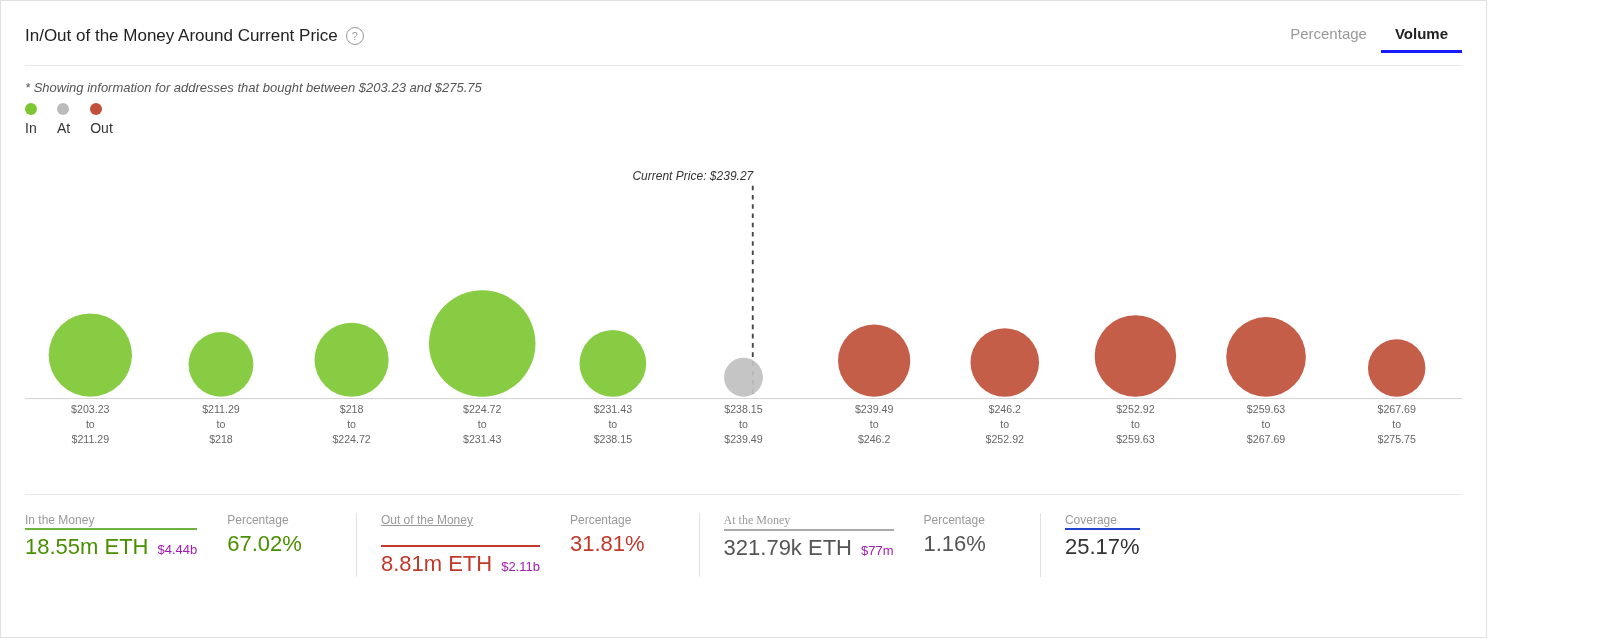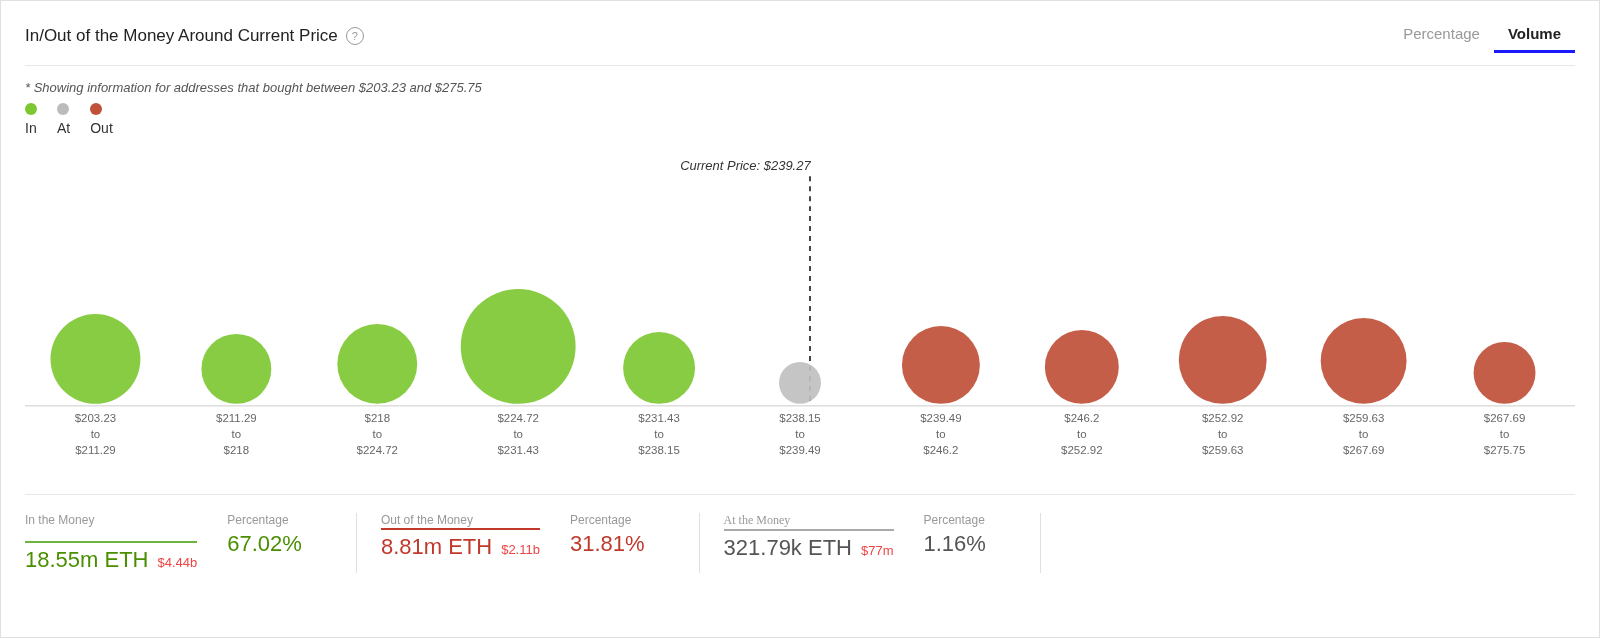--- a/index.html
+++ b/index.html
@@ -1,35 +1,35 @@
 <!DOCTYPE html>
 <html><head>
   <meta charset="utf-8">
   <style>
     * { box-sizing: border-box; margin: 0; padding: 0; }
     body { font-family: -apple-system, BlinkMacSystemFont, 'Segoe UI', sans-serif; background: #fff; color: #333; }
-    .container { width: 1600px; min-height: 638px; padding: 18px 24px; border: 1px solid #e0e0e0; position: relative; }
+    .container { width: 1487px; min-height: 638px; padding: 18px 24px; border: 1px solid #e0e0e0; position: relative; }
     .header { display: flex; justify-content: space-between; align-items: center; padding-bottom: 12px; border-bottom: 1px solid #e8e8e8; }
     .title { font-size: 17px; font-weight: 500; color: #222; display: flex; align-items: center; gap: 8px; }
     .help-icon { width: 18px; height: 18px; border-radius: 50%; border: 1.5px solid #999; display: inline-flex; align-items: center; justify-content: center; font-size: 11px; color: #999; cursor: pointer; }
     .tabs { display: flex; gap: 0; }
     .tab { padding: 6px 14px 8px; font-size: 15px; cursor: pointer; color: #999; border-bottom: 3px solid transparent; }
     .tab.active { color: #222; border-bottom: 3px solid #1a1aff; font-weight: 600; }
     .subtitle { margin: 14px 0 8px; font-size: 13px; color: #555; font-style: italic; }
     .legend { display: flex; gap: 20px; align-items: center; margin: 8px 0 10px; font-size: 14px; }
     .legend-item { display: flex; gap: 5px; flex-direction: column; }
     .legend-dot { width: 12px; height: 12px; border-radius: 50%; }
     .chart-area { position: relative; height: 320px; margin-top: 10px; }
     .stats-row { display: flex; gap: 0; margin-top: 28px; padding-top: 18px; border-top: 1px solid #e8e8e8; align-items: flex-start; }
     .stat-block { padding: 0 30px 0 0; }
     .stat-label { font-size: 12px; color: #999; margin-bottom: 4px; }
     .stat-value { font-size: 22px; font-weight: 400; }
-    .stat-sub { font-size: 13px; color: #ef4444; margin-left: 5px; font-weight: 400; }
-    .green-label { border-bottom: 2px solid #6db33f; padding-bottom: 14px; }
-    .red-label { border-bottom: 2px solid #c0392b; padding-bottom: 1px; }
+    .stat-sub { font-size: 13px; color: #a21caf; margin-left: 5px; font-weight: 400; }
+    .green-label { border-bottom: 2px solid #6db33f; padding-bottom: 1px; }
+    .red-label { border-bottom: 2px solid #c0392b; padding-bottom: 18px; text-decoration: underline; }
     .gray-label { border-bottom: 2px solid #aaa; padding-bottom: 1px; font-family: Liberation Serif, serif; }
     .blue-label { border-bottom: 2px solid #2244cc; padding-bottom: 1px; }
     .stat-green { color: #4a8f00; }
     .stat-red { color: #c0392b; }
     .stat-gray { color: #555; }
     .stats-inner { display: flex; align-items: baseline; gap: 4px; }
     .divider-v { width: 1px; background: #e0e0e0; margin: 0 24px; align-self: stretch; }
   </style>
 </head>
 <body>
@@ -147,14 +147,18 @@
       <div class="stats-inner">
         <span class="stat-value stat-gray">321.79k ETH</span>
         <span class="stat-sub">$77m</span>
       </div>
     </div>
     <div class="stat-block">
       <div class="stat-label">Percentage</div>
       <div class="stat-value stat-gray">1.16%</div>
     </div>
     <div class="divider-v"></div>
+    <div class="stat-block">
+      <div class="stat-label blue-label">Coverage</div>
+      <div class="stat-value">25.17%</div>
+    </div>
   </div>
 </div>
 
 </body></html>

